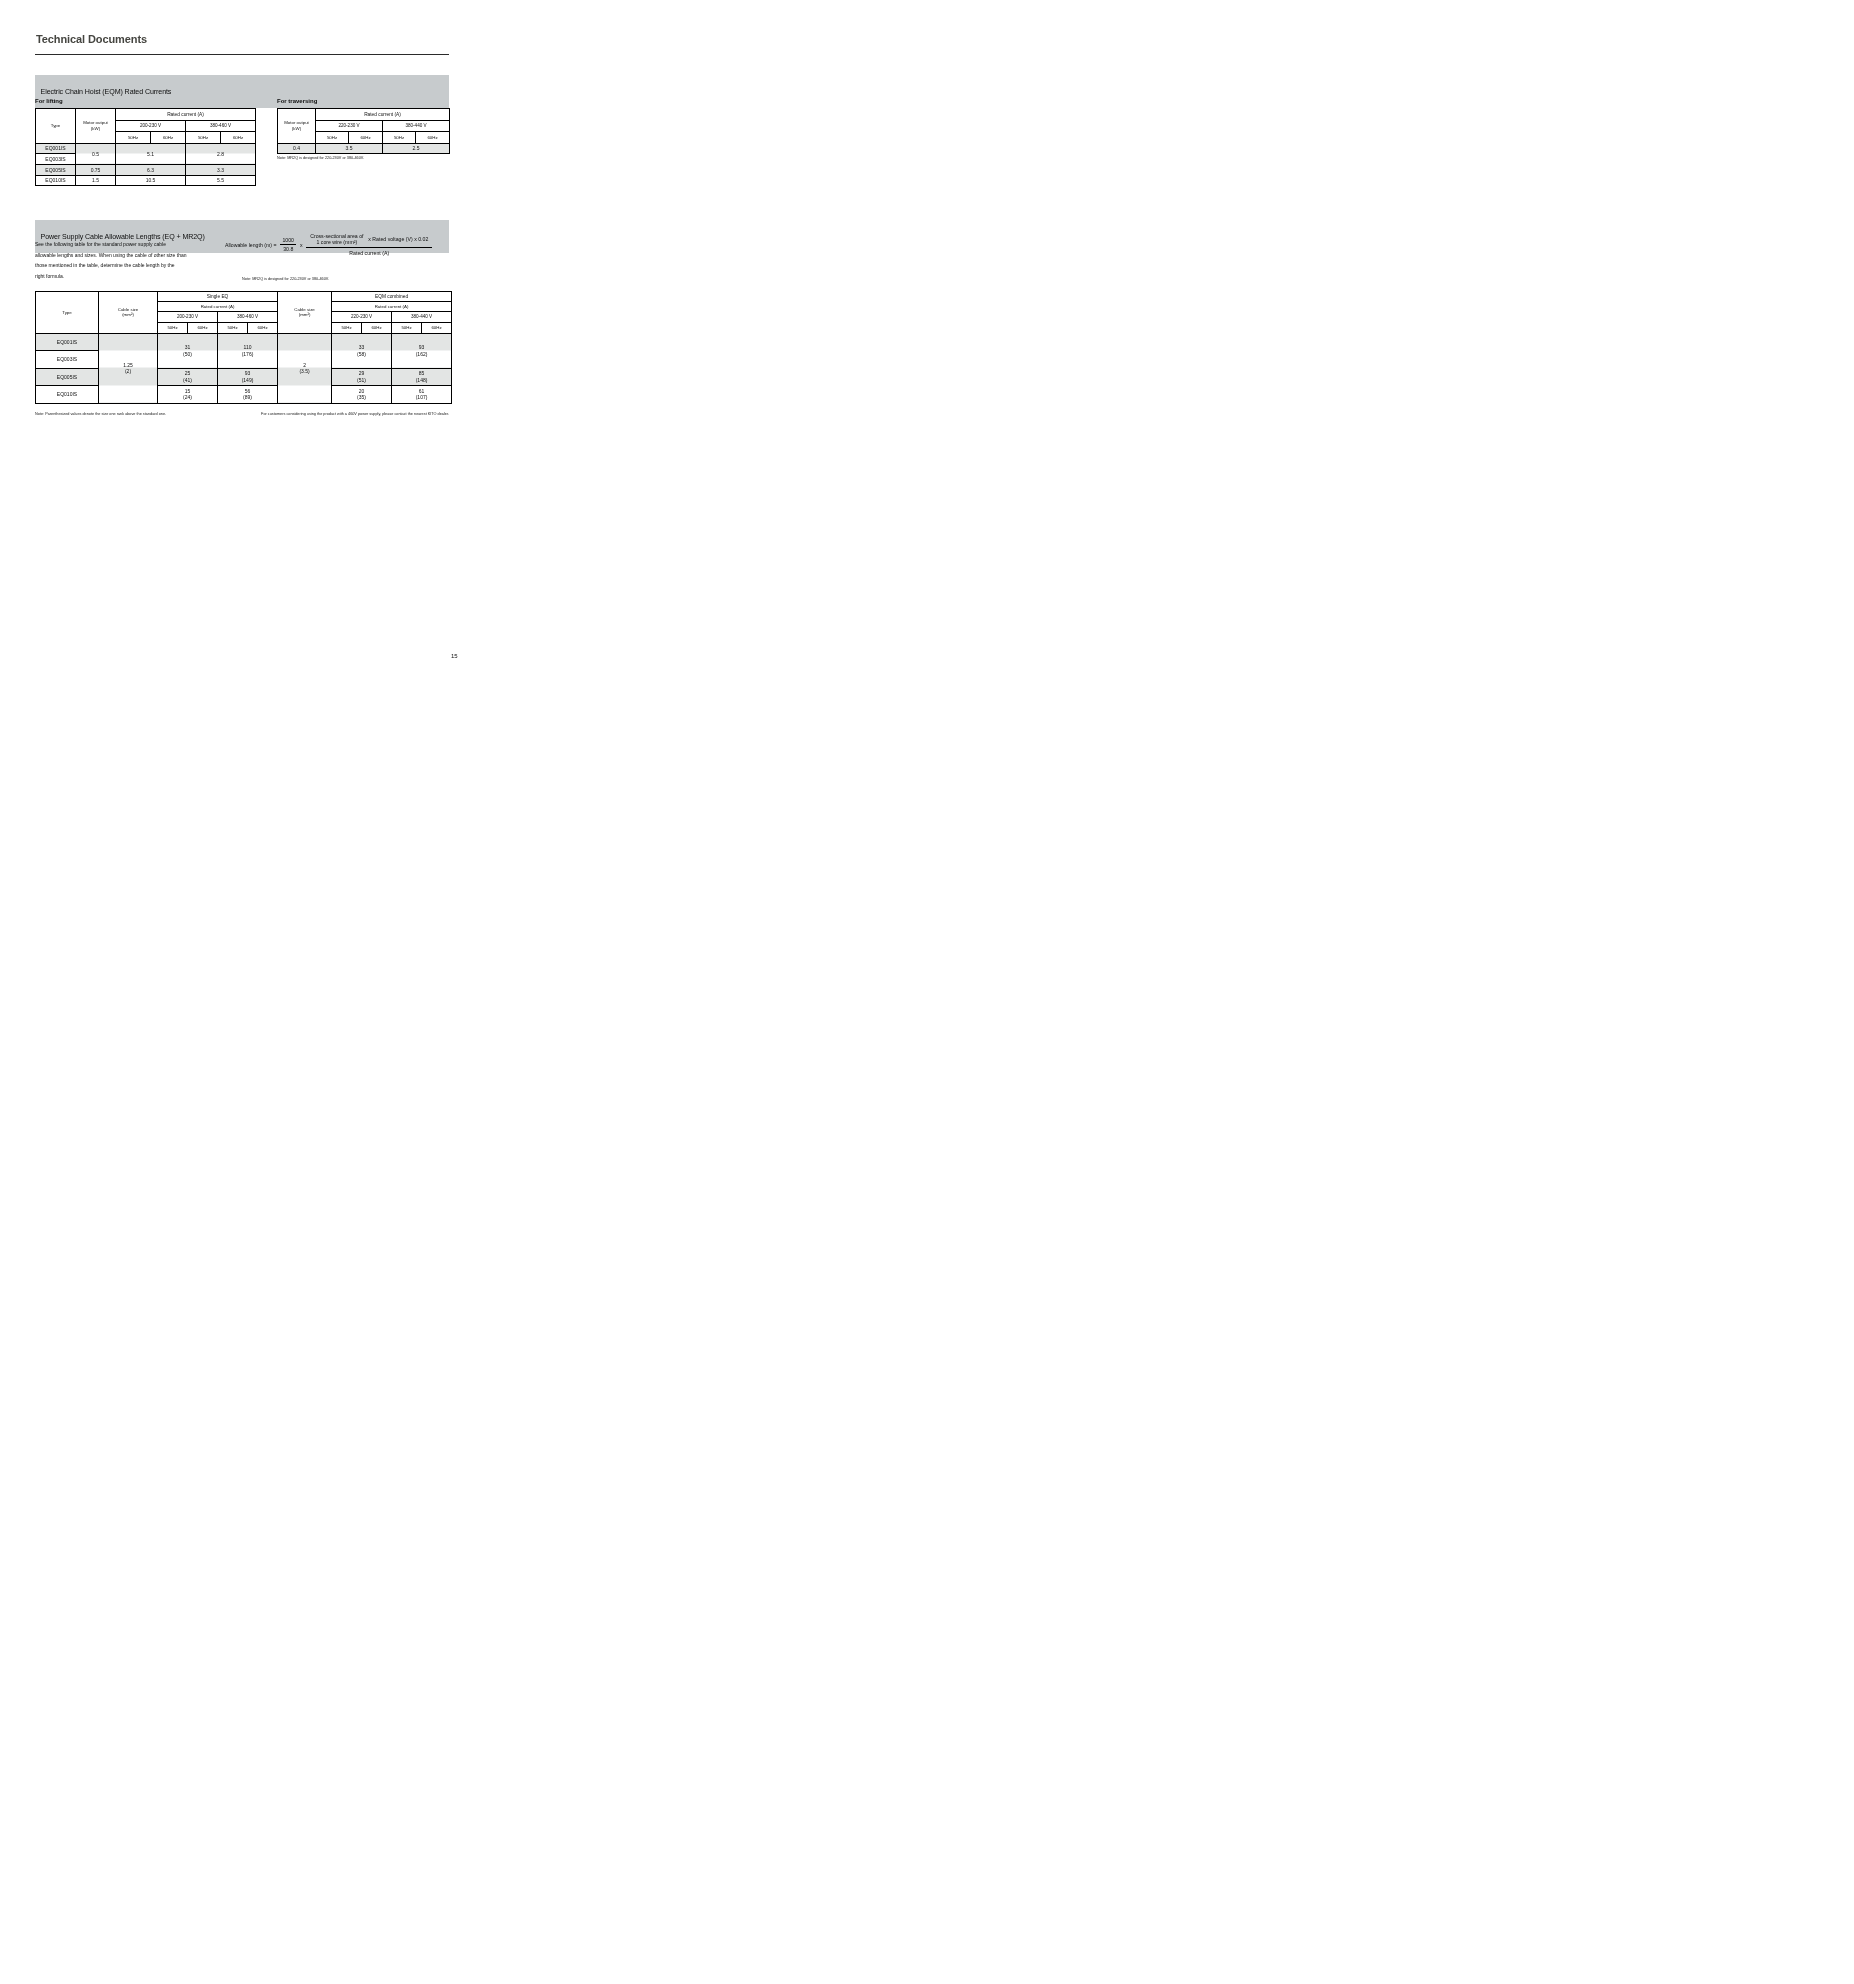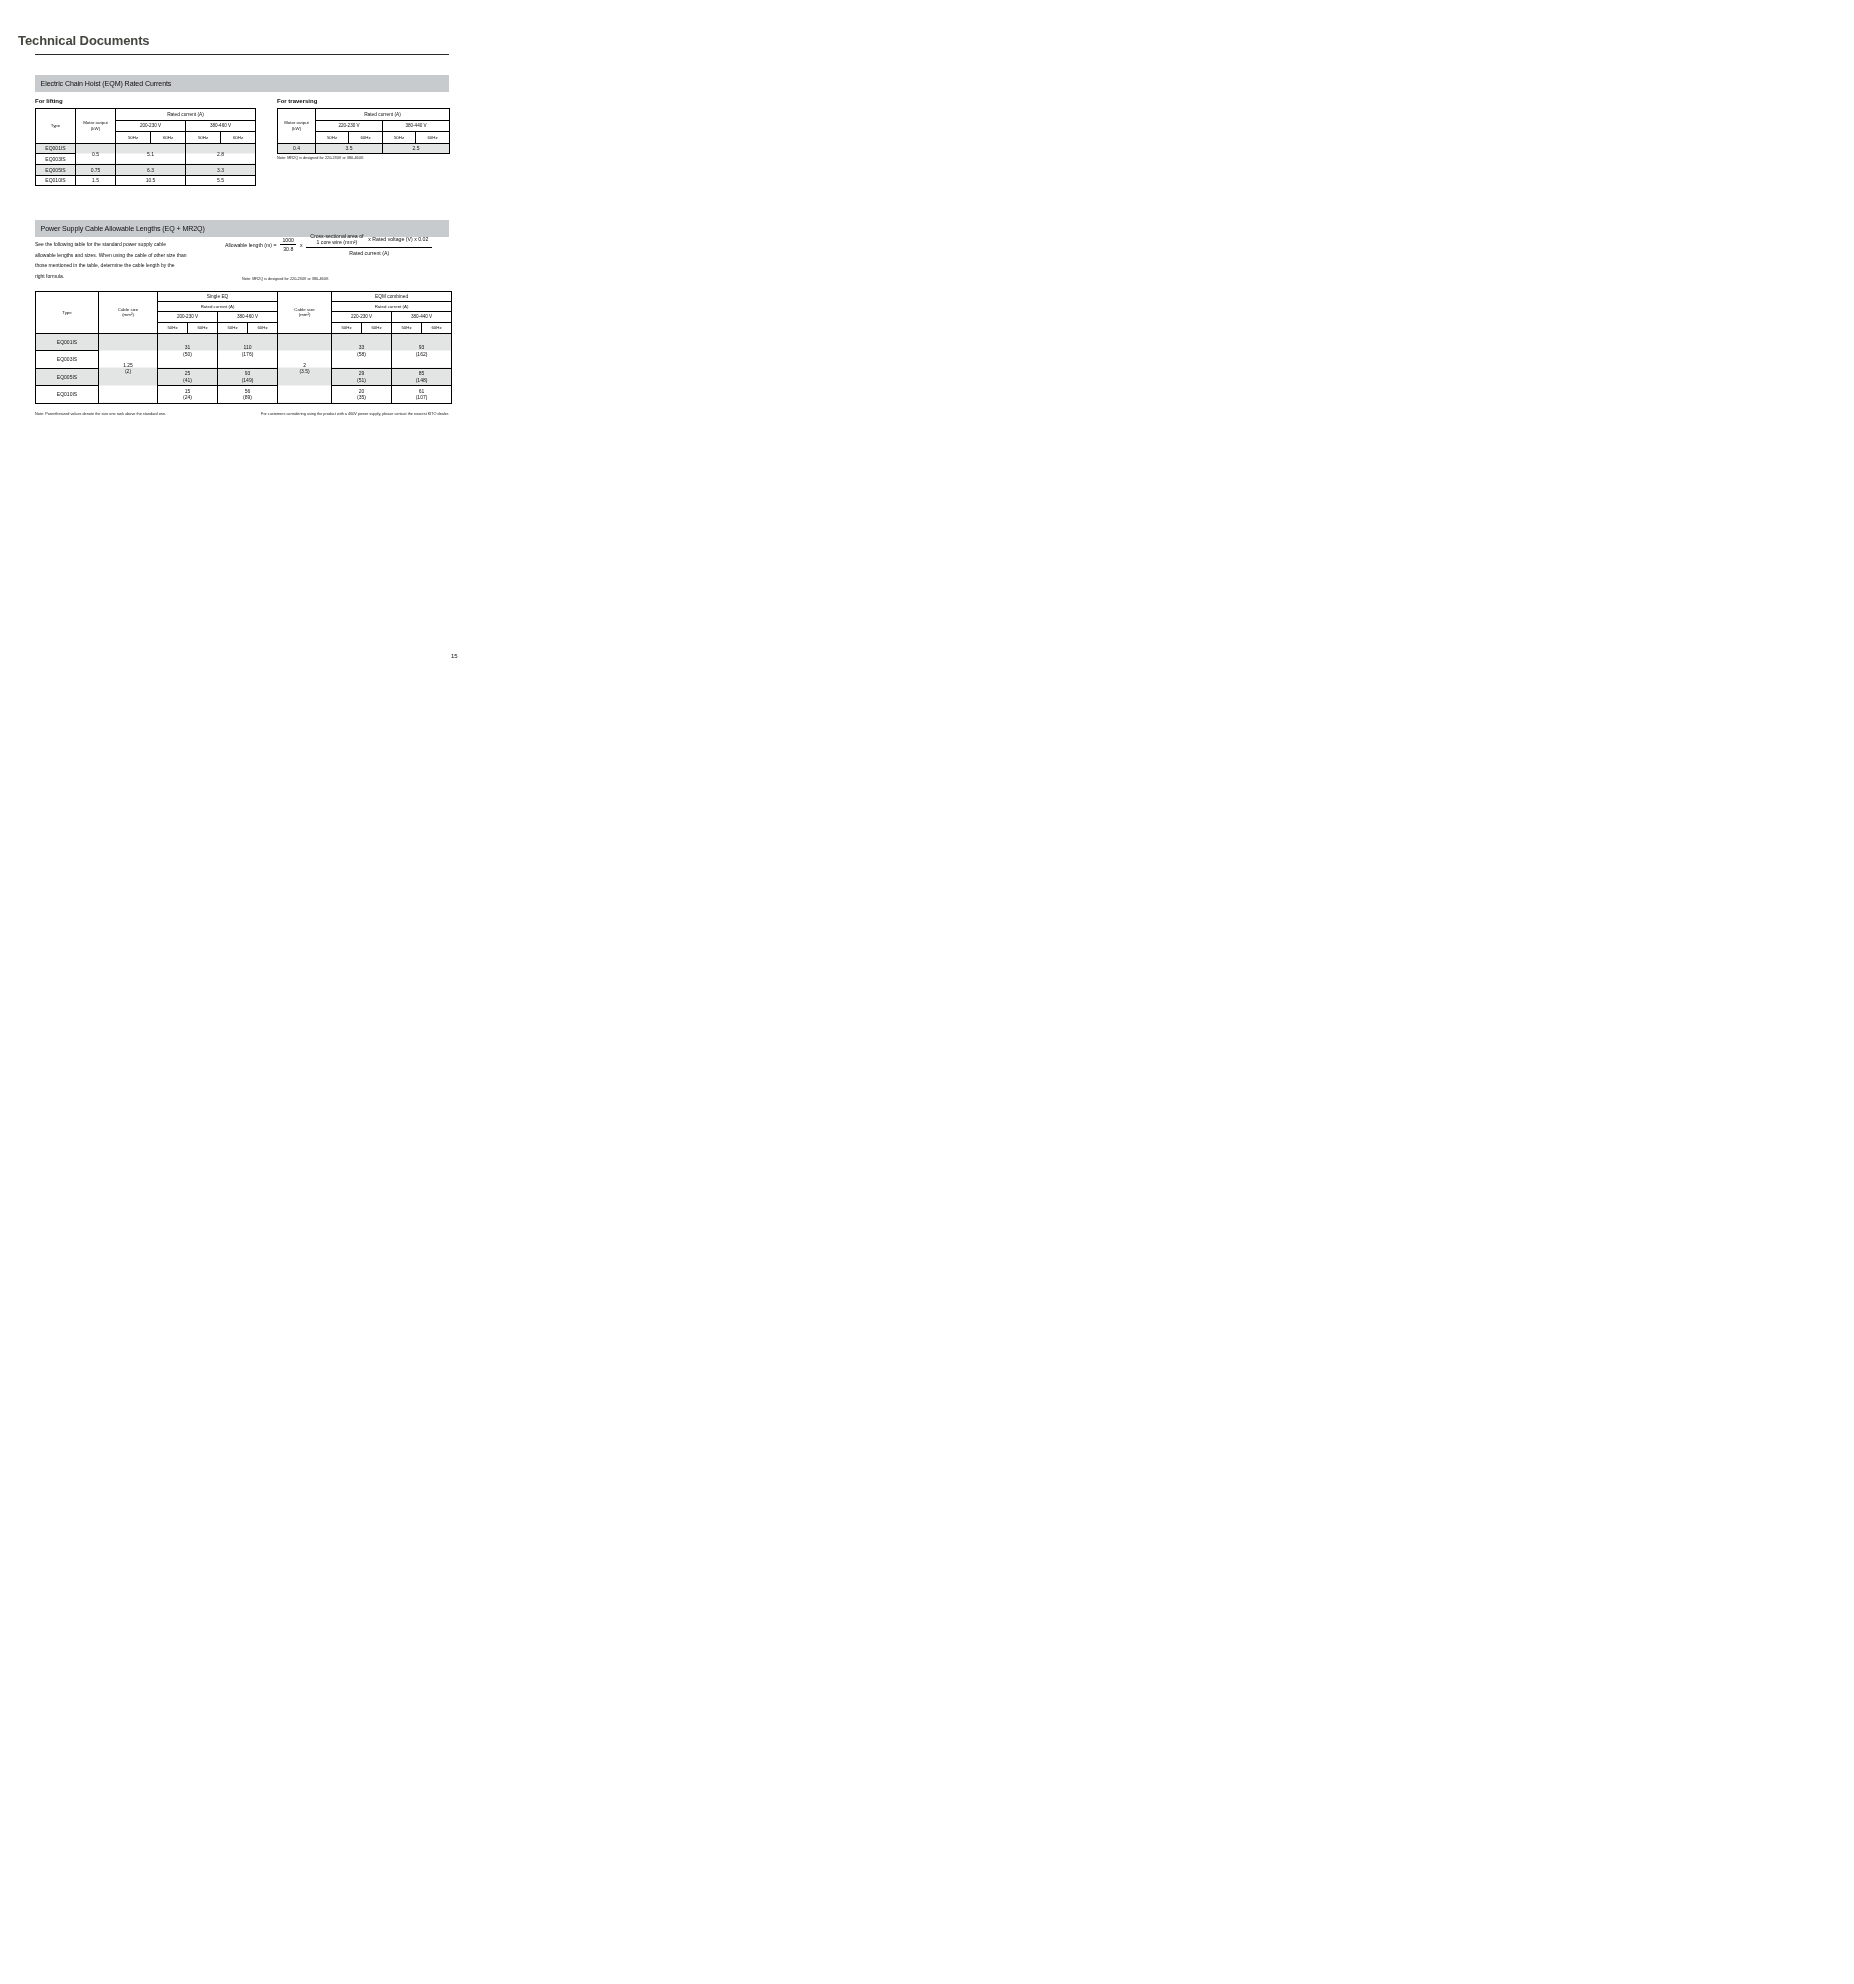--- a/index.html
+++ b/index.html
@@ -13,30 +13,30 @@
     font-family:"Liberation Sans","DejaVu Sans",sans-serif;
     color:#111;
   }
   .page{
     position:relative;
     width:464px;height:673px;
     background:#ffffff;
     overflow:hidden;
   }
   .page-title{
-    position:absolute;left:18px;top:33px;
-    font-size:13px;font-weight:bold;color:var(--title-text,#454540);
+    position:absolute;left:36px;top:33px;
+    font-size:11px;font-weight:bold;color:var(--title-text,#454540);
     letter-spacing:-0.1px;
   }
   .title-rule{
     position:absolute;left:35px;top:54px;width:414px;height:0;
     border-top:0.8px solid #2b2b2b;
   }
   .section-bar{
-    position:absolute;left:35px;width:414px;height:17px;
+    position:absolute;left:35px;width:414px;height:33px;
     background:var(--section-bar,#c7cbcd);
     display:flex;align-items:center;
     padding-left:5.6px;
     font-size:7.1px;color:#0e0e0e;letter-spacing:-0.1px;
   }
   .bar-1{top:75px;}
   .bar-2{top:220px;text-align:center;}
   .sub-label{
     position:absolute;top:98px;
     font-size:6px;font-weight:bold;color:#0d0d0d;

